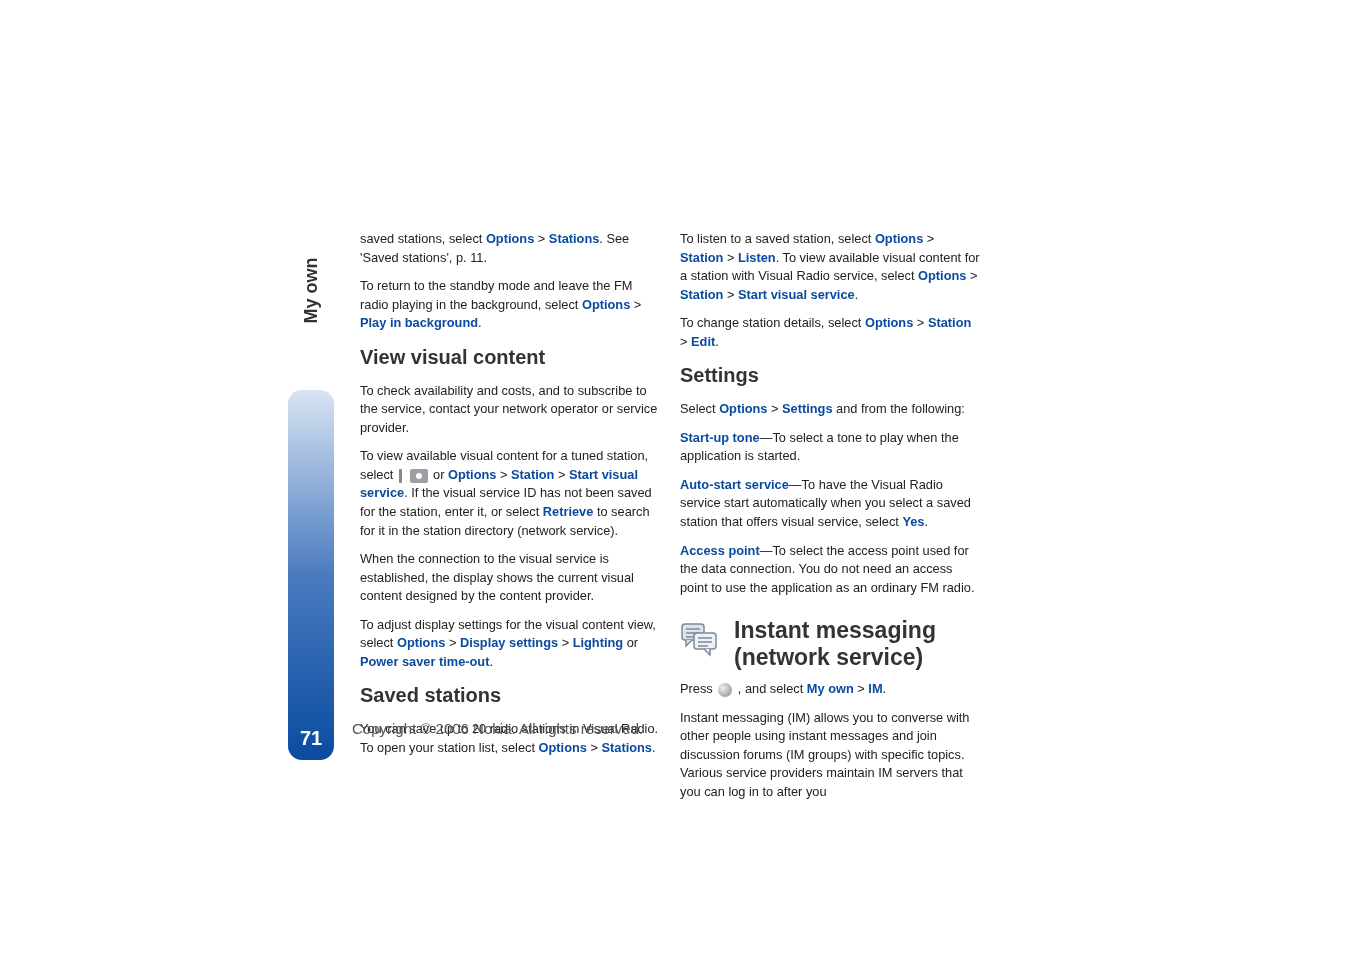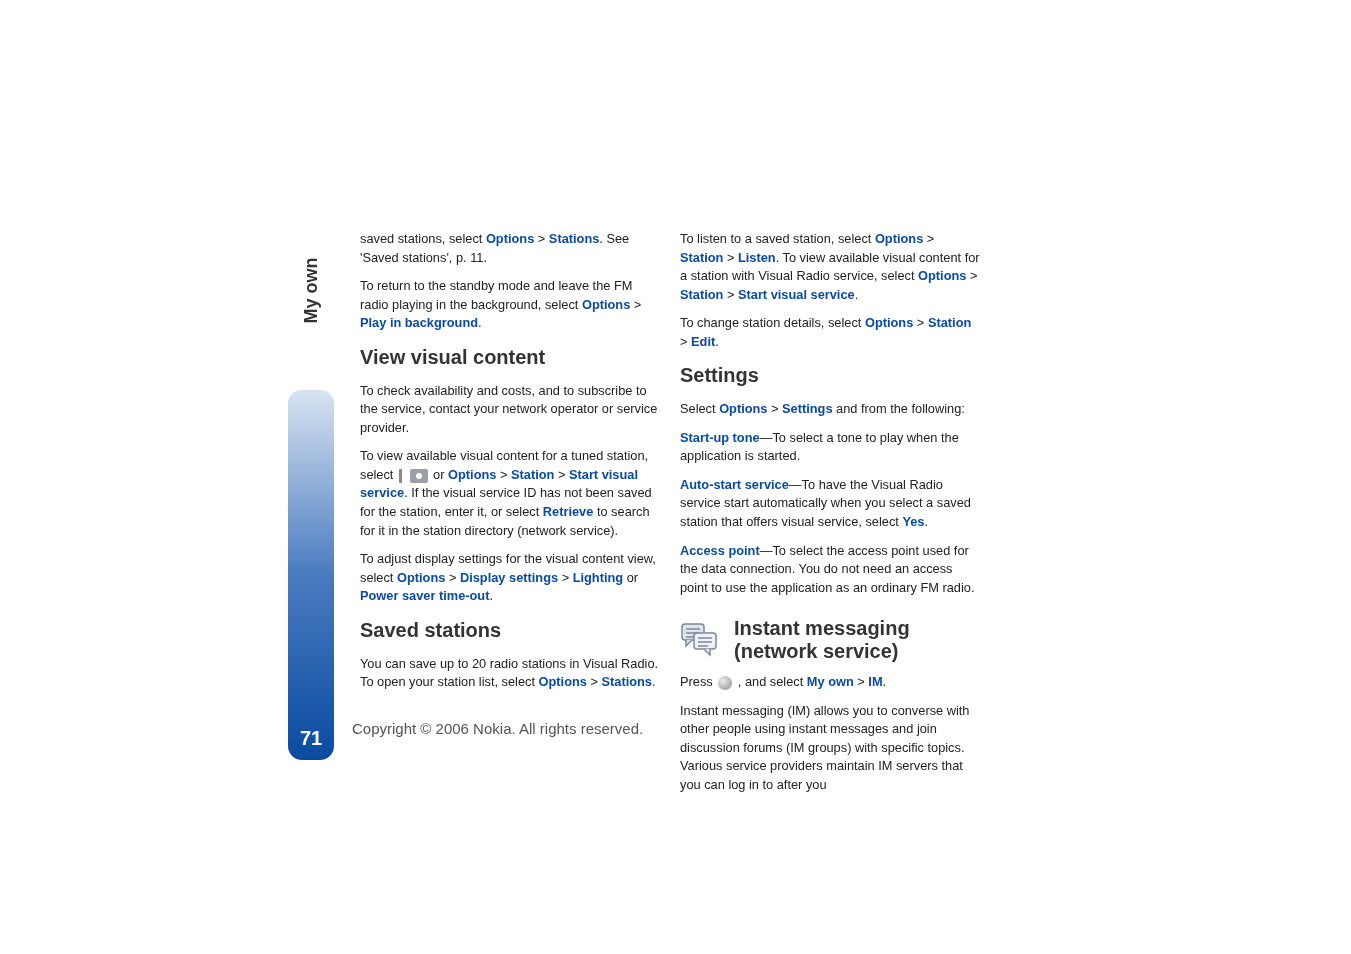--- a/index.html
+++ b/index.html
@@ -79,21 +79,21 @@
     margin-top: 20px;
     margin-bottom: 10px;
   }
   .im-icon {
     width: 40px;
     height: 36px;
     flex-shrink: 0;
     margin-top: 4px;
   }
   .h2 {
-    font-size: 20px;
+    font-size: 23px;
     font-weight: bold;
     color: #333;
     line-height: 1.15;
   }
   .inline-icon {
     display: inline-block;
     vertical-align: middle;
     width: 18px;
     height: 14px;
     background: #9aa0a6;
@@ -145,20 +145,21 @@
       <span>saved stations, select </span><span class="link">Options</span><span> &gt; </span><span class="link">Stations</span><span>. See 'Saved stations', p. 11.</span>
     </p>
     <p>
       <span>To return to the standby mode and leave the FM radio playing in the background, select </span><span class="link">Options</span><span> &gt; </span><span class="link">Play in background</span><span>.</span>
     </p>
     <div class="h3">View visual content</div>
     <p>To check availability and costs, and to subscribe to the service, contact your network operator or service provider.</p>
     <p>
       <span>To view available visual content for a tuned station, select </span><span class="inline-icon bar"></span> <span class="inline-icon record"></span><span> or </span><span class="link">Options</span><span> &gt; </span><span class="link">Station</span><span> &gt; </span><span class="link">Start visual service</span><span>. If the visual service ID has not been saved for the station, enter it, or select </span><span class="link">Retrieve</span><span> to search for it in the station directory (network service).</span>
     </p>
+    <p>When the connection to the visual service is established, the display shows the current visual content designed by the content provider.</p>
     <p>
       <span>To adjust display settings for the visual content view, select </span><span class="link">Options</span><span> &gt; </span><span class="link">Display settings</span><span> &gt; </span><span class="link">Lighting</span><span> or </span><span class="link">Power saver time-out</span><span>.</span>
     </p>
     <div class="h3">Saved stations</div>
     <p>
       <span>You can save up to 20 radio stations in Visual Radio. To open your station list, select </span><span class="link">Options</span><span> &gt; </span><span class="link">Stations</span><span>.</span>
     </p>
   </div>
 
   <div class="col">

